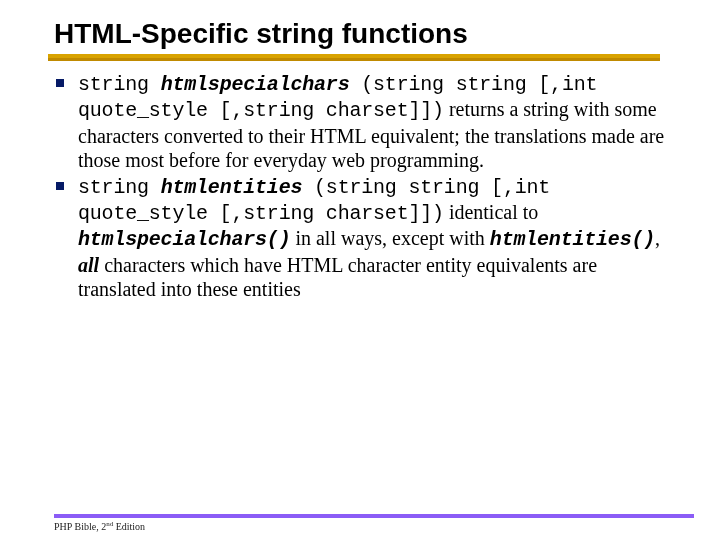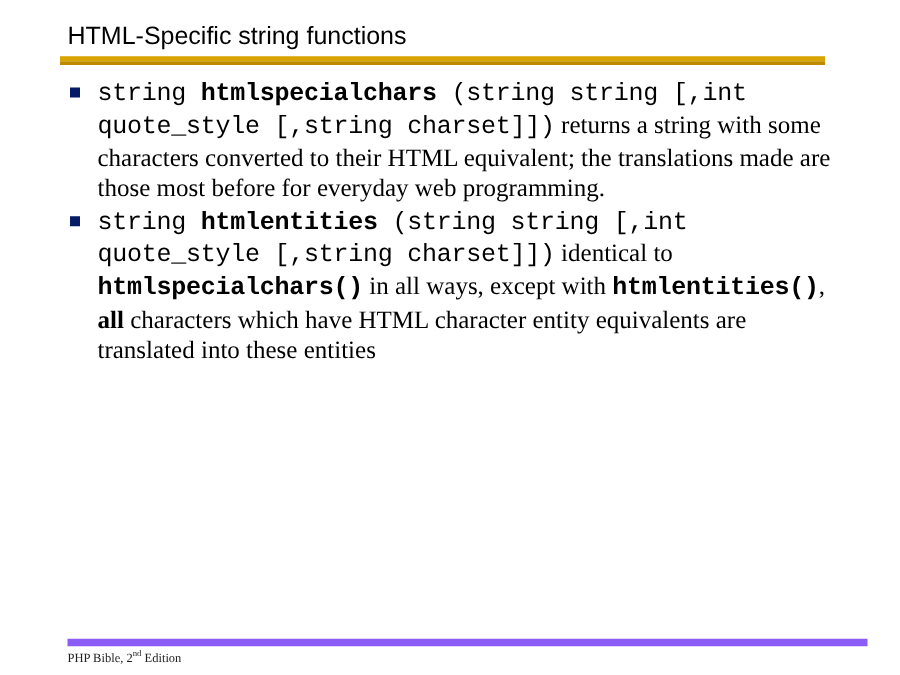--- a/index.html
+++ b/index.html
@@ -11,22 +11,22 @@
     box-sizing:border-box;
     position:relative;
     overflow:hidden;
   }
   .slide{
     padding:18px 26px 0 54px;
     box-sizing:border-box;
   }
   .title{
     font-family:Arial,Helvetica,sans-serif;
-    font-weight:400;
-    font-size:20px;
+    font-weight:700;
+    font-size:28px;
     color:#000;
     margin:0 0 4px 0;
     letter-spacing:0px;
   }
   .rule{
     height:7px;
     max-width:612px;
     margin-left:-6px;
   }
   .rule .top{height:4px;background:#d9a300;}
@@ -44,26 +44,26 @@
     margin:0 0 1px 0;
   }
   ul.items>li::before{
     content:"";
     position:absolute;
     left:2px;top:8px;
     width:8px;height:8px;
     background:#061a66;
   }
   .mono{font-family:"Courier New",Courier,monospace;letter-spacing:-0.2px;}
-  .b{font-weight:700;}
+  .b{font-weight:700;font-style:italic;}
   .i{font-style:italic;}
   .footer{
     position:absolute;
     left:54px;right:26px;bottom:8px;
-    border-top:6px solid #8b5cf6;
+    border-top:4px solid #8b5cf6;
     padding-top:2px;
     font-family:"Times New Roman",serif;
     font-size:10px;
     color:#222;
     display:flex;
     justify-content:space-between;
     align-items:flex-start;
   }
   .footer .center{
     position:absolute;left:0;right:0;text-align:center;

